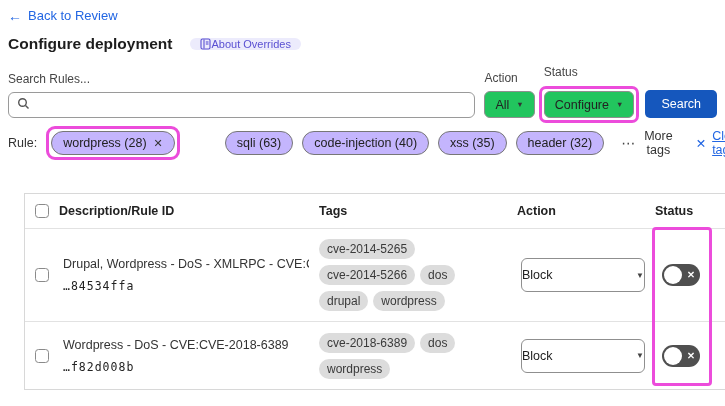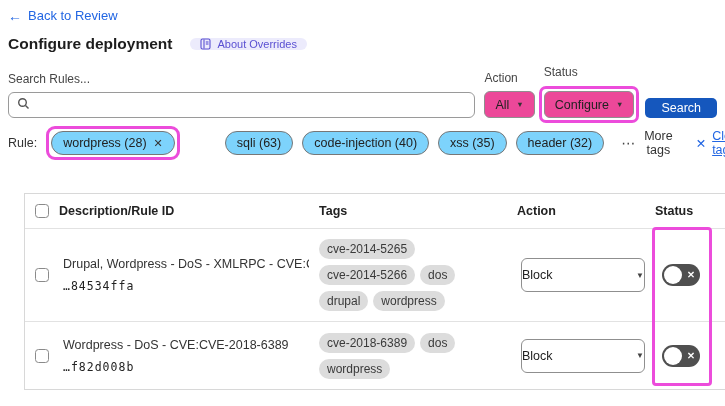--- a/index.html
+++ b/index.html
@@ -15,65 +15,65 @@
   
   .back-link {
     display: inline-flex; align-items: center; gap: 6px;
     color: #2266e3; font-size: 13px; text-decoration: none;
     margin: 2px 0 12px 0; cursor: pointer;
   }
   .back-arrow { font-size: 14px; line-height: 1; }
   .title-row { display: flex; align-items: center; gap: 18px; margin-bottom: 12px; }
   .page-title { font-size: 15.5px; font-weight: 700; color: #1d1d1d; }
   .about-badge {
-    display: inline-flex; align-items: flex-end; gap: 6px;
+    display: inline-flex; align-items: flex-end; 
     background: #ecebfc; color: #5a50d2;
     font-size: 11px; padding: 0 10px; border-radius: 11px; cursor: pointer;
   }
   .doc-icon svg { display: block; }
 
   
   .filters { display: flex; align-items: flex-end; gap: 9px; margin-bottom: 11px; }
   .search-col { flex: 1; }
   .field-label { font-size: 12px; color: #454545; margin-bottom: 6px; }
   .search-box {
     height: 26px; border: 1px solid #9a9a9a; border-radius: 6px;
     display: flex; align-items: center; gap: 6px; padding: 0 8px; background: #fff;
   }
   .search-box input {
     border: none; outline: none; flex: 1; font-size: 12.5px;
     font-family: "Liberation Sans", sans-serif; background: transparent;
   }
   .dd-col { display: flex; flex-direction: column; }
   .dd {
-    height: 27px; border: 1px solid #8f8f8f; border-radius: 6px; background: #ec4899;
+    height: 27px; border: 1px solid #8f8f8f; border-radius: 6px; background: #22c55e;
     font-size: 12.5px; color: #222; padding: 0 10px;
     display: inline-flex; align-items: center; gap: 7px; cursor: pointer; white-space: nowrap;
     font-family: "Liberation Sans", sans-serif;
   }
   .caret { font-size: 7.5px; color: #333; }
   .pink-wrap-dd {
     border: 3px solid #ec4cdb; border-radius: 7px; padding: 2px;
     display: inline-flex; margin: -5px; margin-top: 1px;
   }
   .search-btn {
-    height: 20px; padding: 0 16px; background: #1557bd; color: #fff;
+    height: 28px; padding: 0 16px; background: #1557bd; color: #fff;
     border: none; border-radius: 5px; font-size: 12.5px; cursor: pointer;
     font-family: "Liberation Sans", sans-serif; margin-left: 2px; text-align: center;
   }
 
   
   .tags-bar { display: flex; align-items: center; gap: 9px; margin-top: 4px; }
   .tags-label { font-size: 12.5px; color: #333; }
   .pink-wrap-tag {
     border: 3px solid #ec4cdb; border-radius: 9px; padding: 2px;
     display: inline-flex; margin: -5px 0;
   }
   .tag-pill {
-    border: 1px solid #777; border-radius: 13px; background: #7dd3fc;
+    border: 1px solid #777; border-radius: 13px; background: #c4b5fd;
     padding: 4px 11px; font-size: 12.5px; color: #222; cursor: pointer;
     display: inline-flex; align-items: center; gap: 7px; white-space: nowrap;
     font-family: "Liberation Sans", sans-serif;
   }
   .pill-x { font-size: 11px; color: #333; }
   .pill-group { display: flex; gap: 9px; padding-left: 36px; }
   .more-tags {
     display: inline-flex; align-items: center; gap: 8px;
     background: none; border: none; font-size: 12.5px; color: #333;
     cursor: pointer; margin-left: 8px; font-family: "Liberation Sans", sans-serif;

